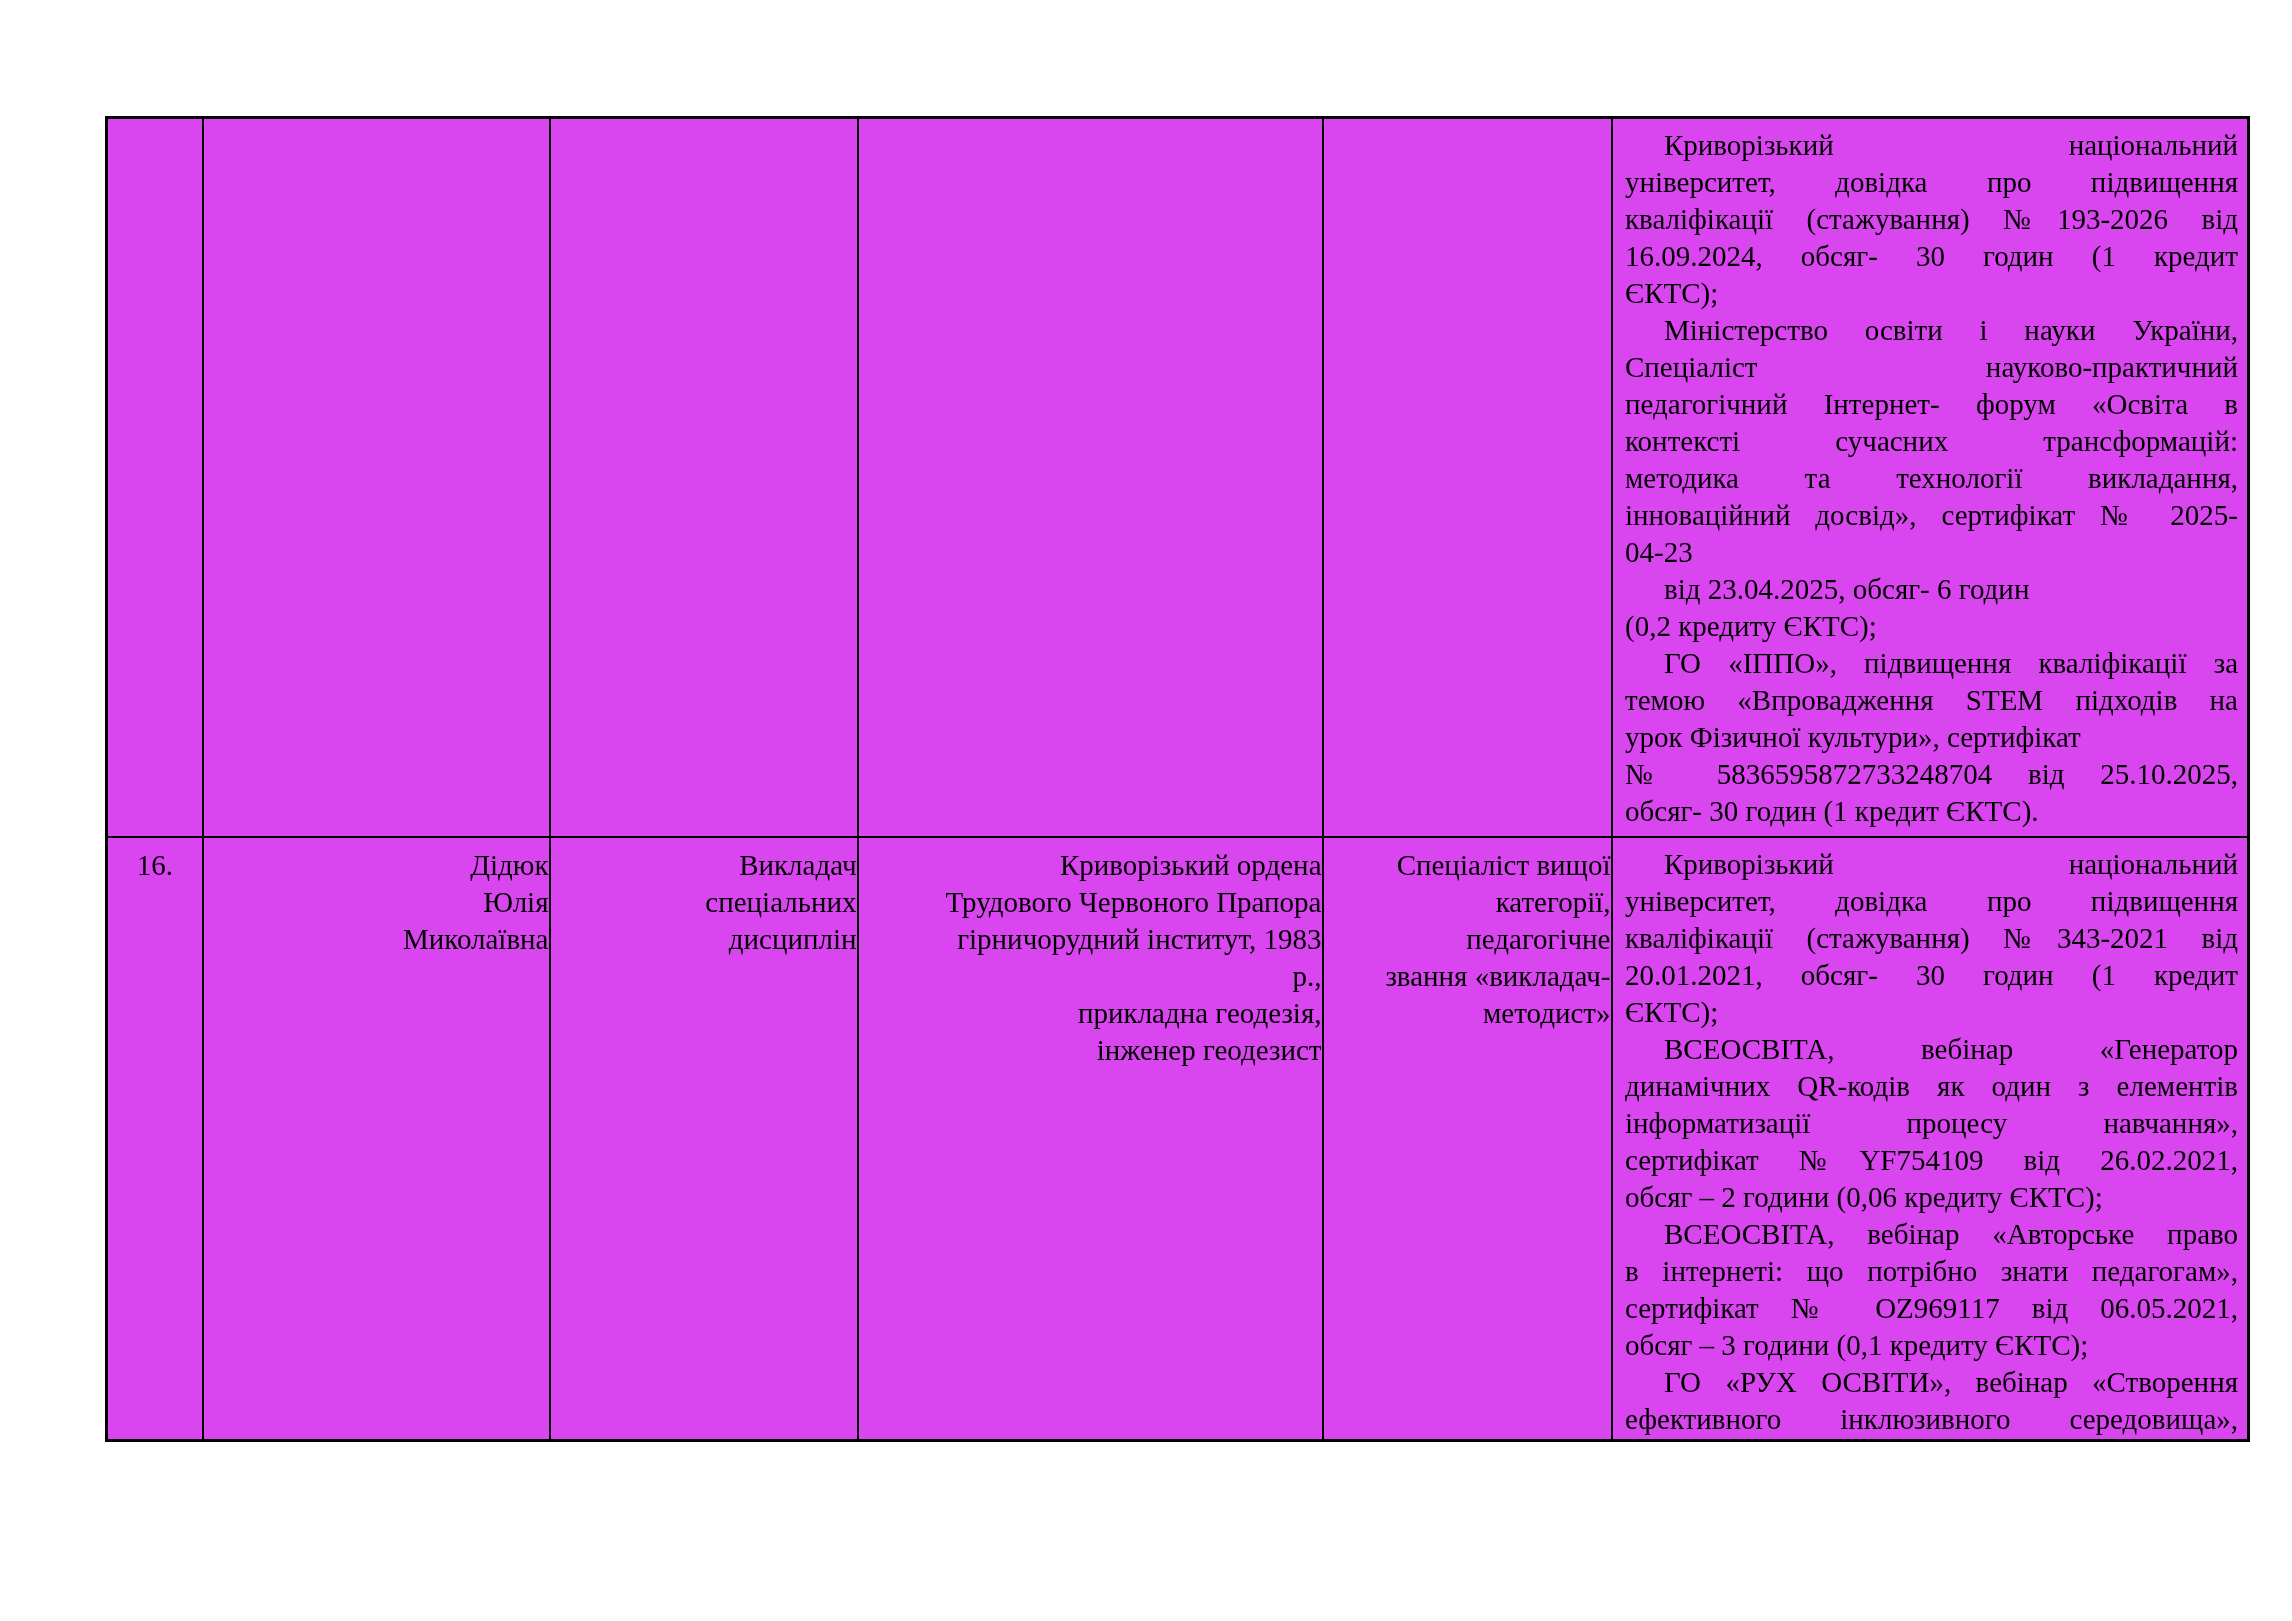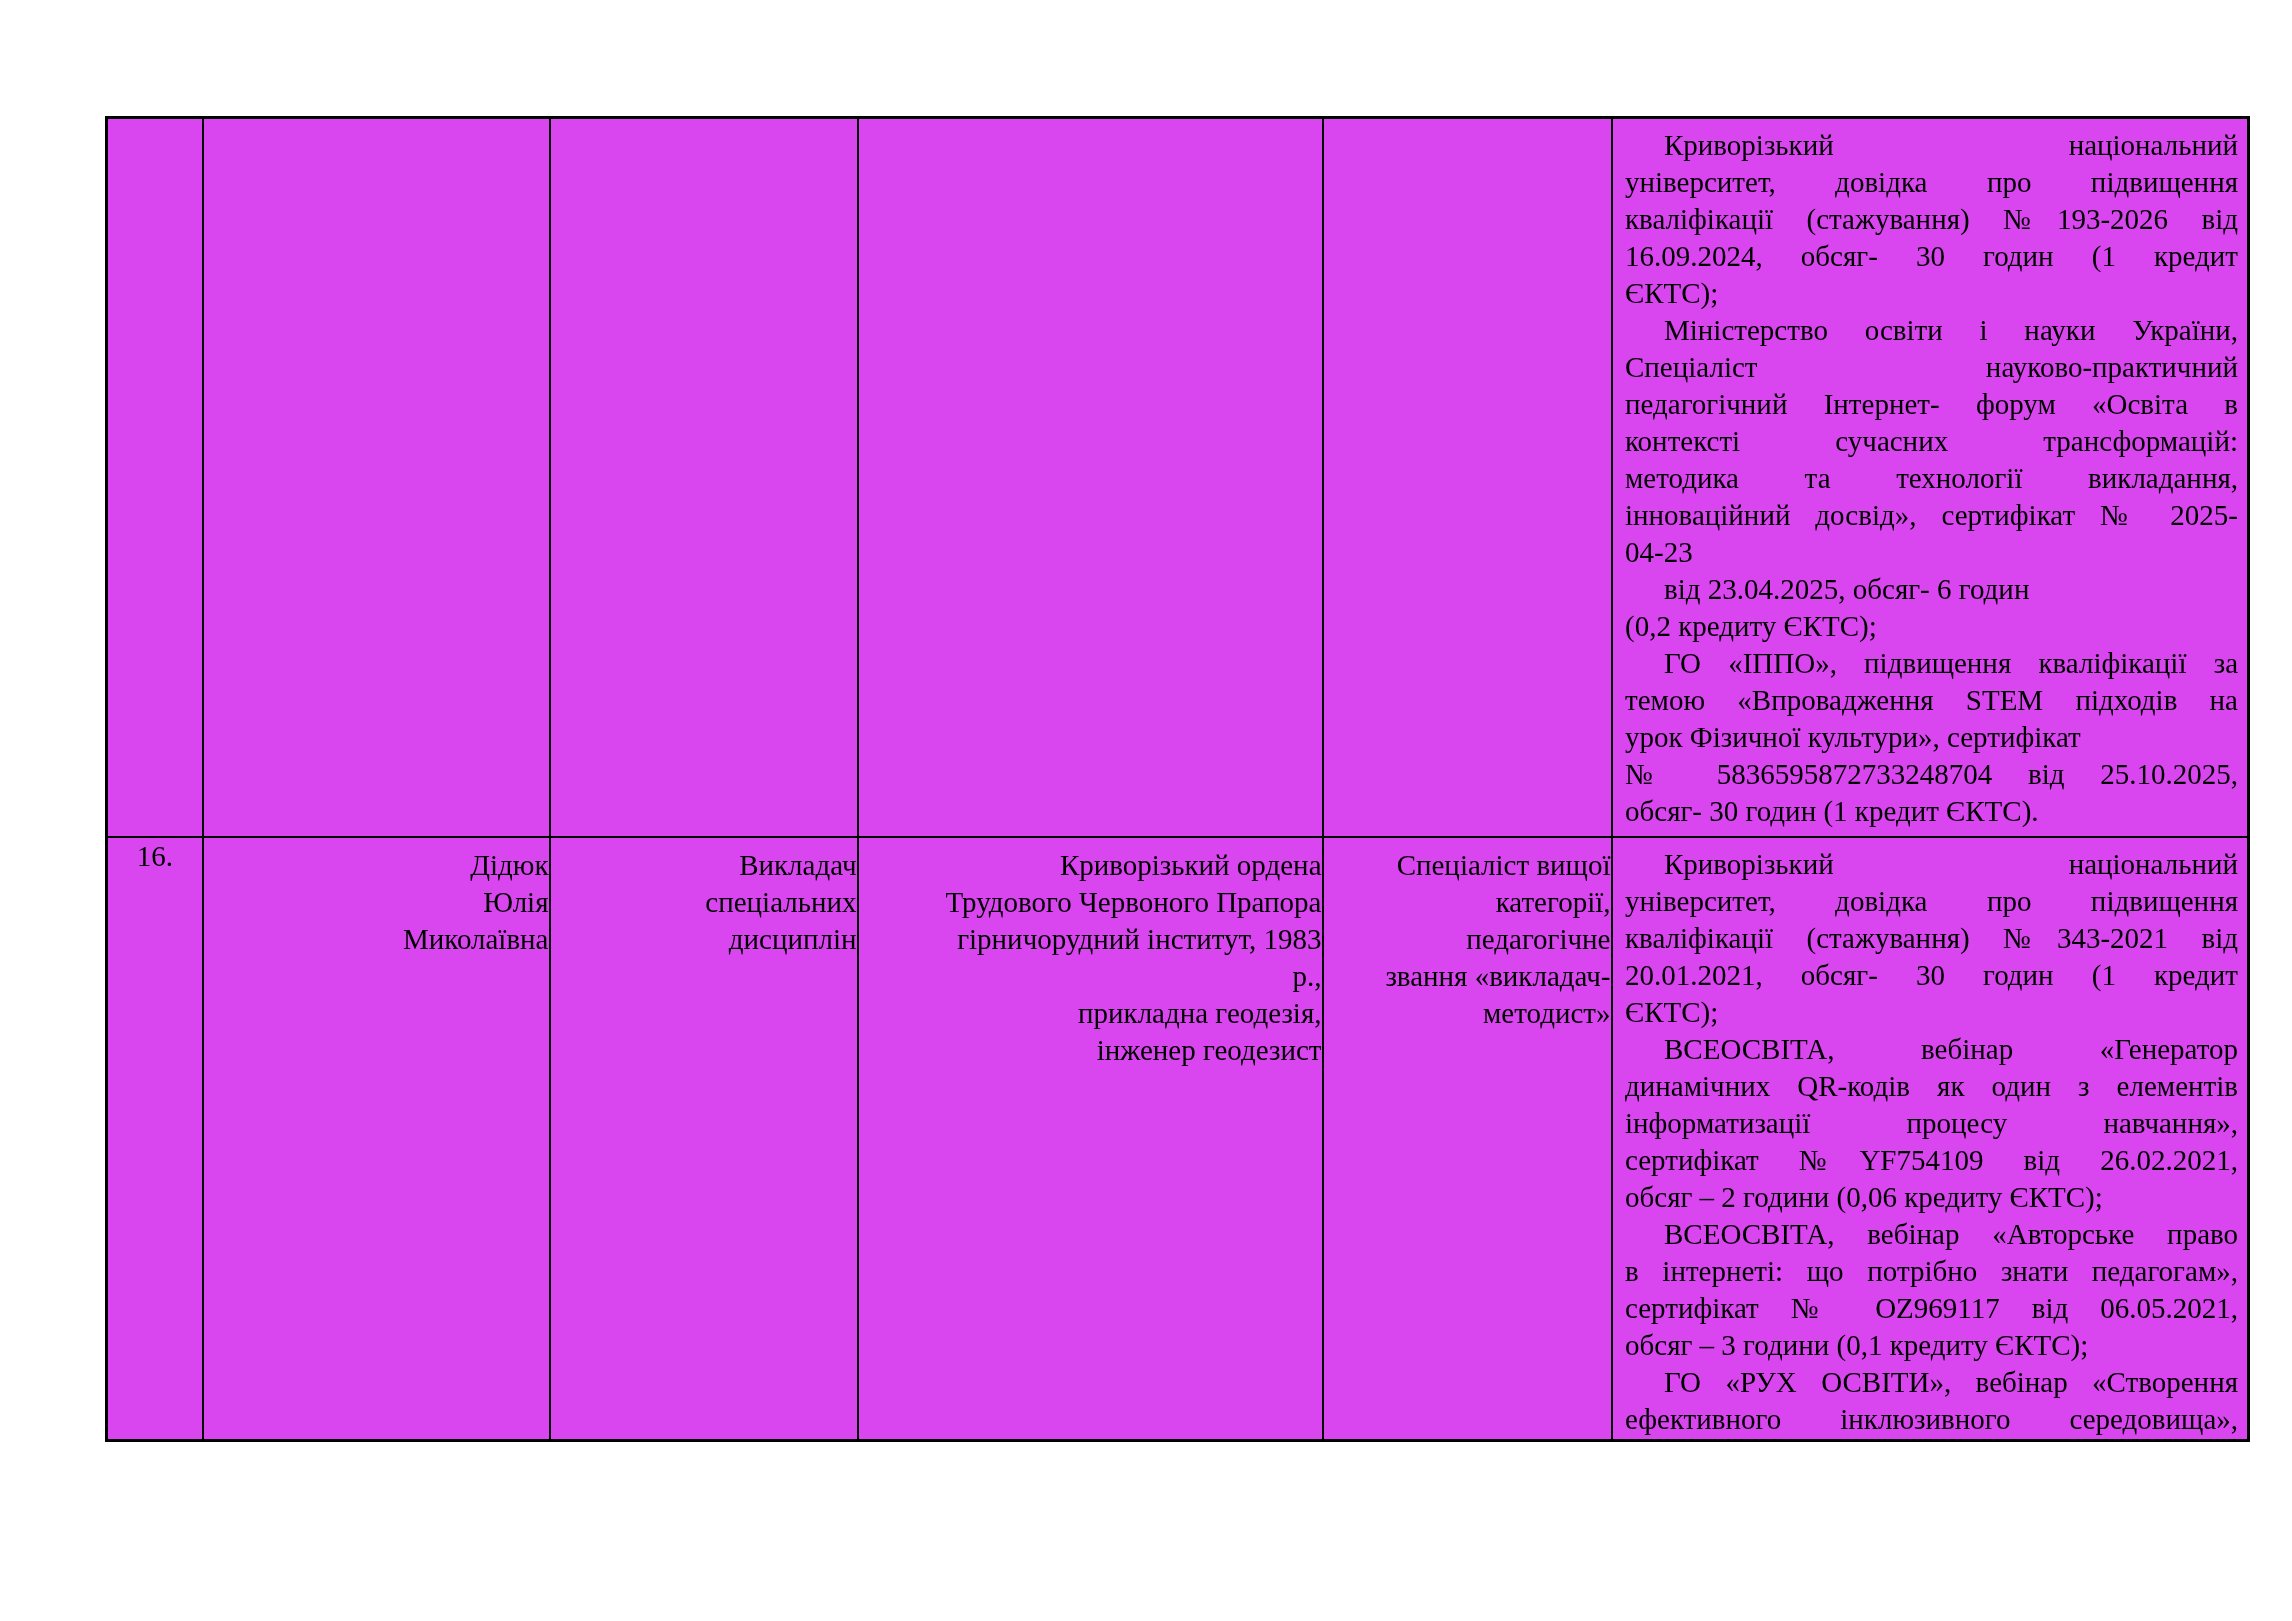--- a/index.html
+++ b/index.html
@@ -37,20 +37,21 @@
     white-space: pre-line;
     font-size: 29px;
     line-height: 37px;
     padding-top: 9px;
     text-align: right;
   }
   .num-lines {
     white-space: pre-line;
     font-size: 29px;
     line-height: 37px;
+    padding-top: 9px;
     text-align: center;
   }
   .qual {
     font-size: 29px;
     line-height: 37px;
     padding: 8px 9px 0 12.5px;
   }
   .clip-top { height: 708px; overflow: hidden; }
   .clip-16  { height: 591px; overflow: hidden; }
 

